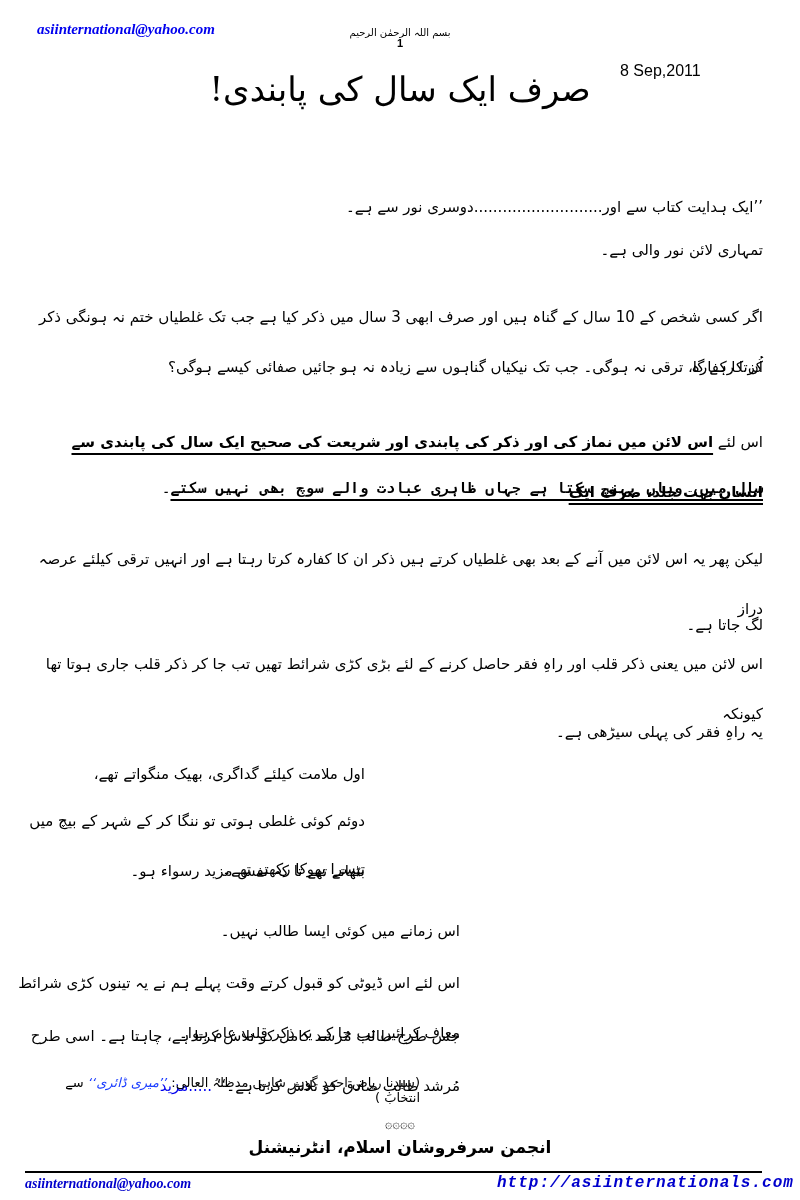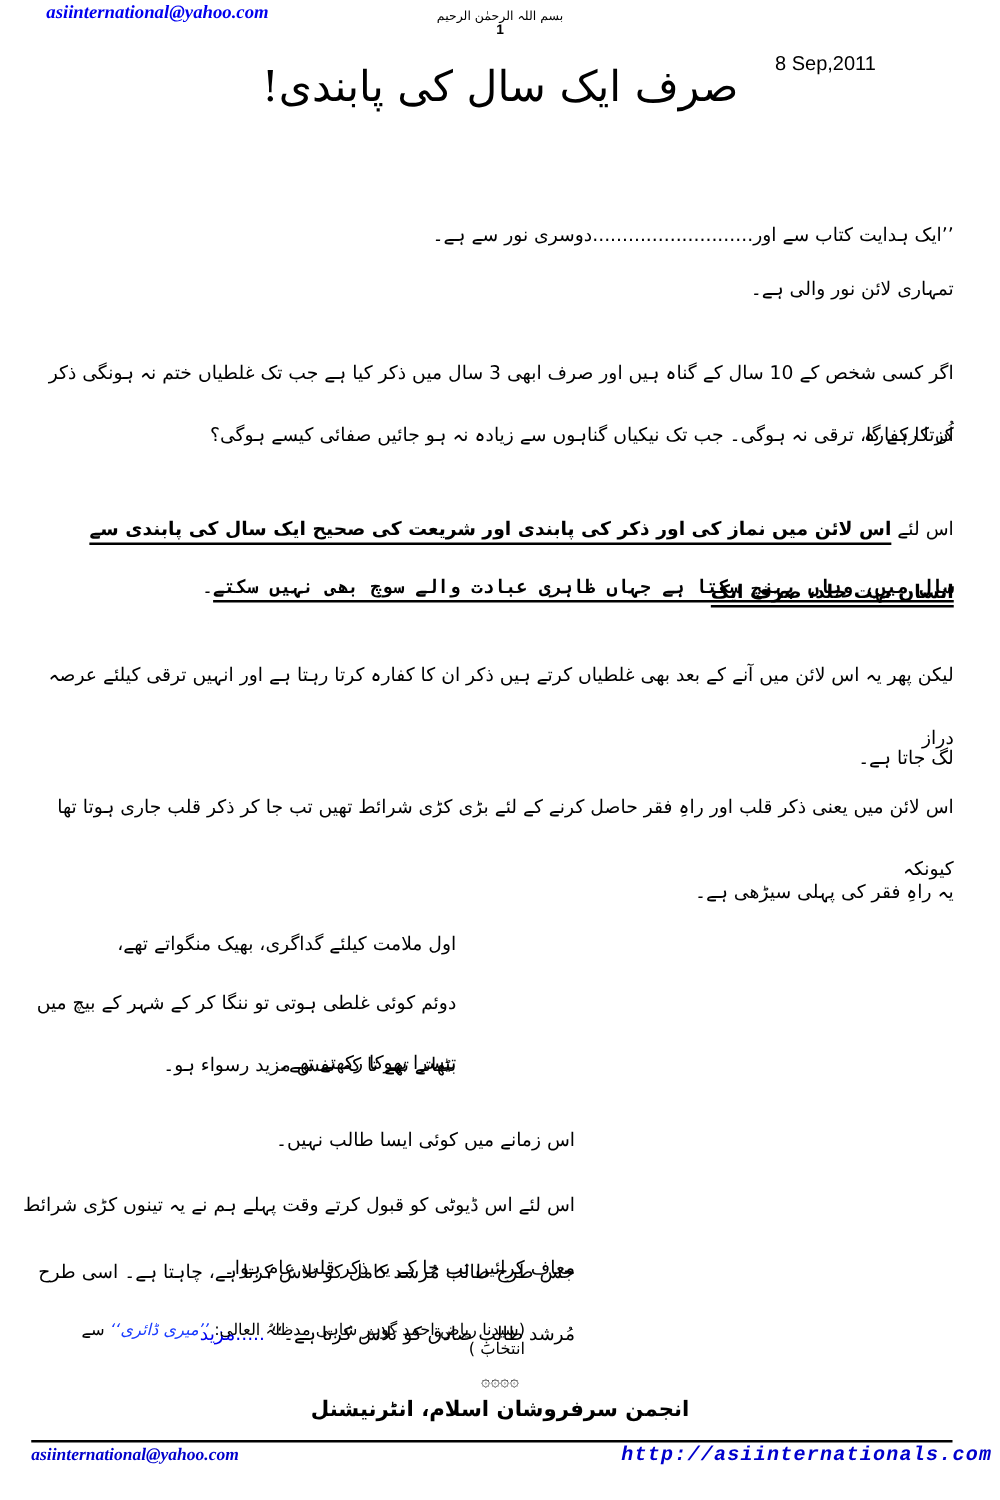--- a/index.html
+++ b/index.html
@@ -1,17 +1,17 @@
 <!DOCTYPE html>
 <html><head>
   <meta charset="utf-8">
   <style>
     html, body { margin: 0; padding: 0; background: #ffffff; }
     body { width: 800px; height: 1200px; position: relative; overflow: hidden; color: #000; font-family: "DejaVu Sans", sans-serif; }
-    .abs { position: absolute; }
+    .abs { position: absolute; margin-top: 19px; }
     .email-top { left: 37px; top: 2px; color: #0000ee; font-family: "Liberation Serif", serif; font-style: italic; font-weight: bold; font-size: 15px; }
     .bismillah { left: 340px; top: 8px; width: 120px; text-align: center; font-size: 10px; direction: rtl; line-height: 11px; }
     .page-num { left: 340px; top: 18px; width: 120px; text-align: center; font-family: "Liberation Sans", sans-serif; font-size: 11px; font-weight: bold; }
     .date { left: 620px; top: 43px; font-family: "Liberation Sans", sans-serif; font-size: 16px; }
     .title { left: 200px; top: 48px; width: 400px; text-align: center; direction: rtl; font-family: "DejaVu Serif", serif; font-size: 34px; line-height: 44px; }
     .para { right: 37px; direction: rtl; text-align: right; font-size: 15px; line-height: 50px; font-family: "DejaVu Sans", sans-serif; }
     .wide { left: 37px; }
     .ul { text-decoration: underline; text-decoration-thickness: 2px; text-underline-offset: 6px; font-weight: bold; }
     .link-blue { color: #0000ee; }
     .attrib { left: 40px; top: 1056px; width: 380px; direction: rtl; text-align: right; font-size: 13px; }

